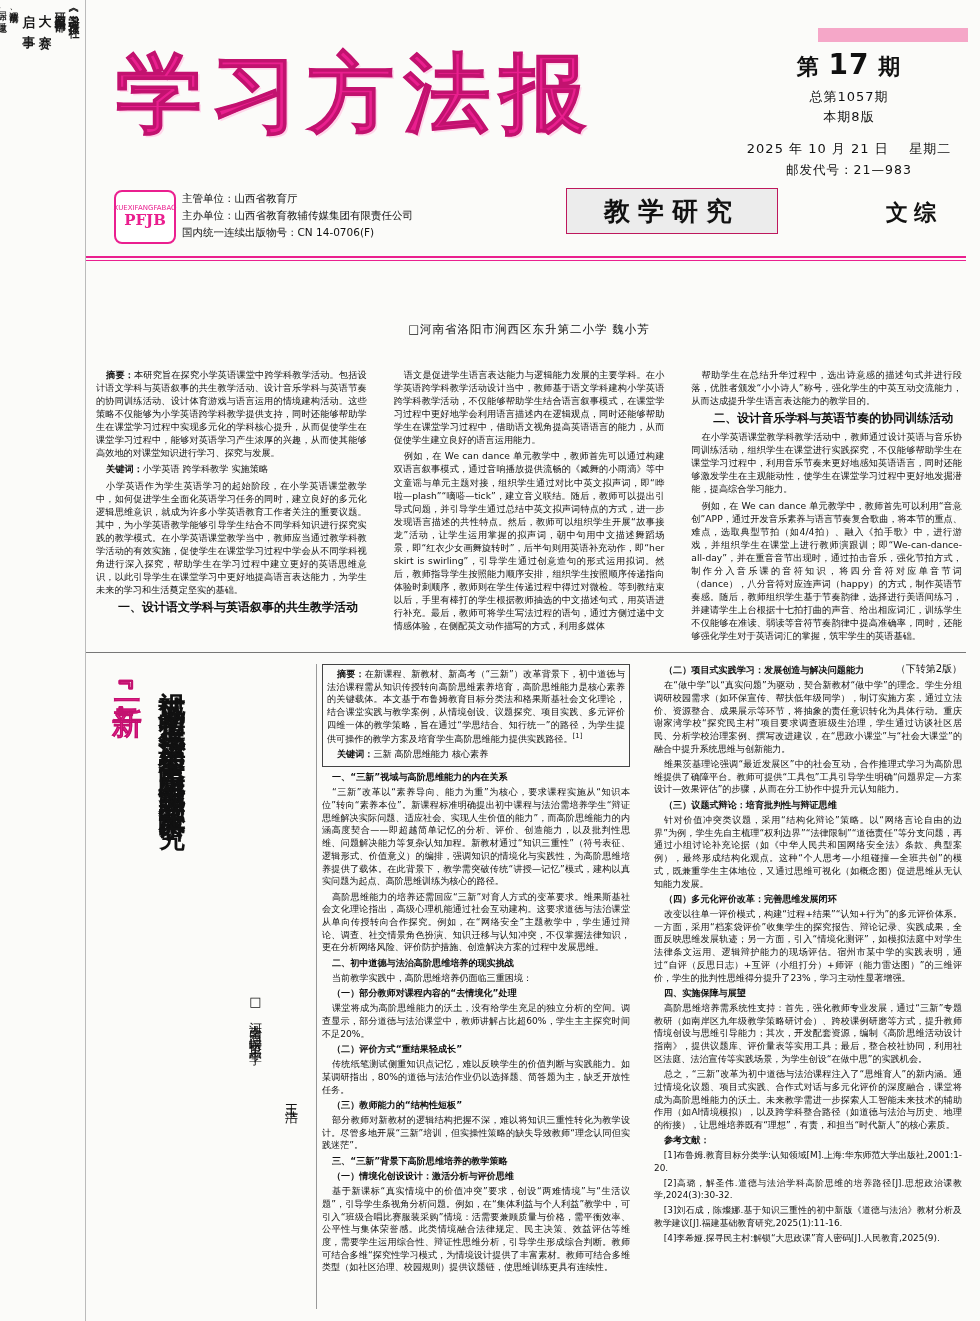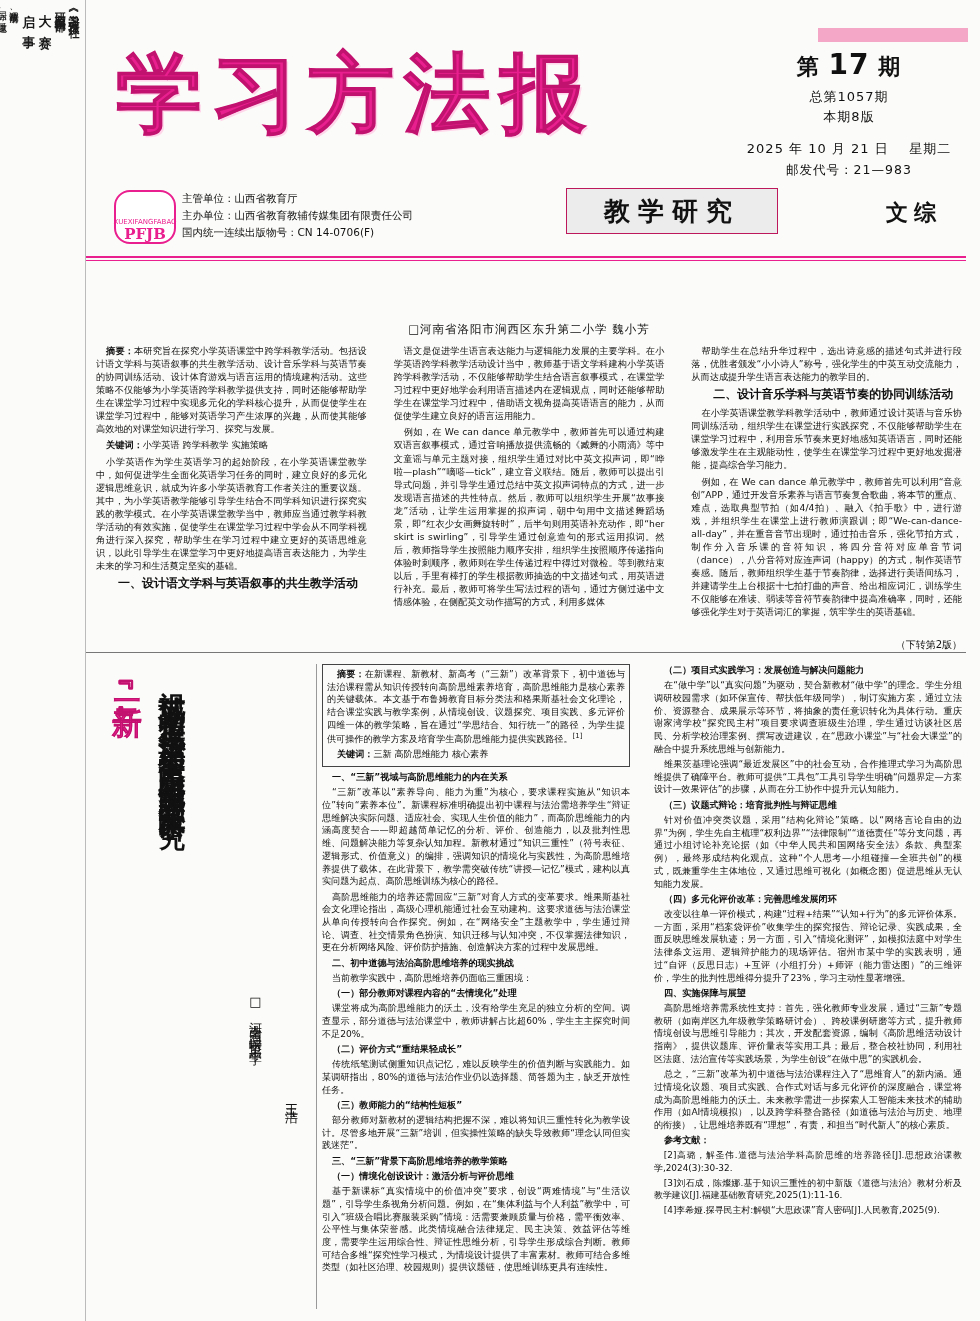--- a/index.html
+++ b/index.html
@@ -44,23 +44,23 @@
   .issuebox{position:absolute;right:16px;top:48px;width:230px;text-align:center;color:#111;}
   .issuebox .issue{font-size:22px;font-weight:bold;letter-spacing:1px;}
   .issuebox .issue b{font-size:28px;}
   .issuebox .sub{font-size:13px;margin-top:6px;letter-spacing:1px;}
   .issuebox .sub2{font-size:13px;margin-top:2px;letter-spacing:1px;}
   .issuebox .date{font-size:13px;margin-top:14px;letter-spacing:1px;}
   .issuebox .post{font-size:12.5px;margin-top:4px;letter-spacing:1px;}
 
   .logo{
     position:absolute;left:28px;top:190px;width:58px;height:50px;
-    border:2px solid #ea1f8f;border-radius:16px;
+    border:2px solid #ea1f8f;border-radius:8px;
     color:#ea1f8f;font-size:8px;text-align:center;
-    display:flex;flex-direction:column;align-items:center;justify-content:flex-end;
+    display:flex;flex-direction:column;align-items:center;justify-content:center;
     background:#fff;
   }
   .logo .sq{font-size:7px;letter-spacing:0px;line-height:1;}
   .logo .lg{font-family:"DejaVu Serif",serif;font-size:15px;font-weight:bold;line-height:1.1;}
   .pubinfo{position:absolute;left:96px;top:190px;font-size:10.5px;line-height:1.6;color:#111;}
   .deptbox{
     position:absolute;left:480px;top:188px;width:210px;height:44px;
     border:1px solid #be185d;background:#ececec;
     display:flex;align-items:center;justify-content:center;
     font-family:"DejaVu Serif","Liberation Serif",serif;
@@ -77,21 +77,21 @@
     text-align:center;
     font-family:"DejaVu Serif","Liberation Serif",serif;
     font-size:29px;font-weight:bold;letter-spacing:3px;
     color:#ea1f8f;
     -webkit-text-stroke:0.4px #b5106a;
   }
   .byline1{position:absolute;left:96px;top:322px;width:866px;text-align:center;font-size:11.5px;letter-spacing:1px;}
 
   
   .a1{position:absolute;left:96px;top:344px;width:866px;height:306px;}
-  .a1 .cols{display:flex;gap:27px;height:306px;}
+  .a1 .cols{display:flex;gap:27px;height:306px;margin-top:24px;}
   .a1 .col{flex:1;font-size:9.2px;line-height:1.42;text-align:justify;color:#111;}
   .a1 .col p{margin:0 0 3px 0;text-indent:1.1em;}
   .a1 .kw{font-size:9.2px;line-height:1.42;}
   .a1 .sechead{text-align:center;font-weight:bold;font-size:12px;margin:4px 0 3px;text-indent:0;}
   .a1 .abs b,.a1 .kw b{font-weight:bold;}
   .jump{position:absolute;right:0;bottom:-2px;font-size:10px;}
 
   .hrule{position:absolute;left:86px;top:652px;width:880px;height:0;border-top:1px solid #777;}
 
   
@@ -256,20 +256,21 @@
         <p>在“做中学”以“真实问题”为驱动，契合新教材“做中学”的理念。学生分组调研校园需求（如环保宣传、帮扶低年级同学），制订实施方案，通过立法价、资源整合、成果展示等环节，将抽象的责任意识转化为具体行动。重庆谢家湾学校“探究民主村”项目要求调查班级生治理，学生通过访谈社区居民、分析学校治理案例、撰写改进建议，在“思政小课堂”与“社会大课堂”的融合中提升系统思维与创新能力。</p>
         <p>维果茨基理论强调“最近发展区”中的社会互动，合作推理式学习为高阶思维提供了确障平台。教师可提供“工具包”工具引导学生明确“问题界定—方案设计—效果评估”的步骤，从而在分工协作中提升元认知能力。</p>
         <p class="subhead">（三）议题式辩论：培育批判性与辩证思维</p>
         <p>针对价值冲突类议题，采用“结构化辩论”策略。以“网络言论自由的边界”为例，学生先自主梳理“权利边界”“法律限制”“道德责任”等分支问题，再通过小组讨论补充论据（如《中华人民共和国网络安全法》条款、典型案例），最终形成结构化观点。这种“个人思考—小组碰撞—全班共创”的模式，既兼重学生主体地位，又通过思维可视化（如概念图）促进思维从无认知能力发展。</p>
         <p class="subhead">（四）多元化评价改革：完善思维发展闭环</p>
         <p>改变以往单一评价模式，构建“过程+结果”“认知+行为”的多元评价体系。一方面，采用“档案袋评价”收集学生的探究报告、辩论记录、实践成果，全面反映思维发展轨迹；另一方面，引入“情境化测评”，如模拟法庭中对学生法律条文运用、逻辑辩护能力的现场评估。宿州市某中学的实践表明，通过“自评（反思日志）+互评（小组打分）+师评（能力雷达图）”的三维评价，学生的批判性思维得分提升了23%，学习主动性显著增强。</p>
         <p class="sechead">四、实施保障与展望</p>
         <p>高阶思维培养需系统性支持：首先，强化教师专业发展，通过“三新”专题教研（如南岸区九年级教学策略研讨会）、跨校课例研磨等方式，提升教师情境创设与思维引导能力；其次，开发配套资源，编制《高阶思维活动设计指南》，提供议题库、评价量表等实用工具；最后，整合校社协同，利用社区法庭、法治宣传等实践场景，为学生创设“在做中思”的实践机会。</p>
         <p>总之，“三新”改革为初中道德与法治课程注入了“思维育人”的新内涵。通过情境化议题、项目式实践、合作式对话与多元化评价的深度融合，课堂将成为高阶思维能力的沃土。未来教学需进一步探索人工智能未来技术的辅助作用（如AI情境模拟），以及跨学科整合路径（如道德与法治与历史、地理的衔接），让思维培养既有“理想”，有责，和担当“时代新人”的核心素质。</p>
         <p class="refhead">参考文献：</p>
+        <p class="ref">[1]布鲁姆.教育目标分类学:认知领域[M].上海:华东师范大学出版社,2001:1-20.</p>
         <p class="ref">[2]高璐，解圣伟.道德与法治学科高阶思维的培养路径[J].思想政治课教学,2024(3):30-32.</p>
         <p class="ref">[3]刘石成，陈燦娜.基于知识三重性的初中新版《道德与法治》教材分析及教学建议[J].福建基础教育研究,2025(1):11-16.</p>
         <p class="ref">[4]李希娅.探寻民主村:解锁“大思政课”育人密码[J].人民教育,2025(9).</p>
       </div>
     </div>
   </div>
 
 </div>
 
 </body></html>

